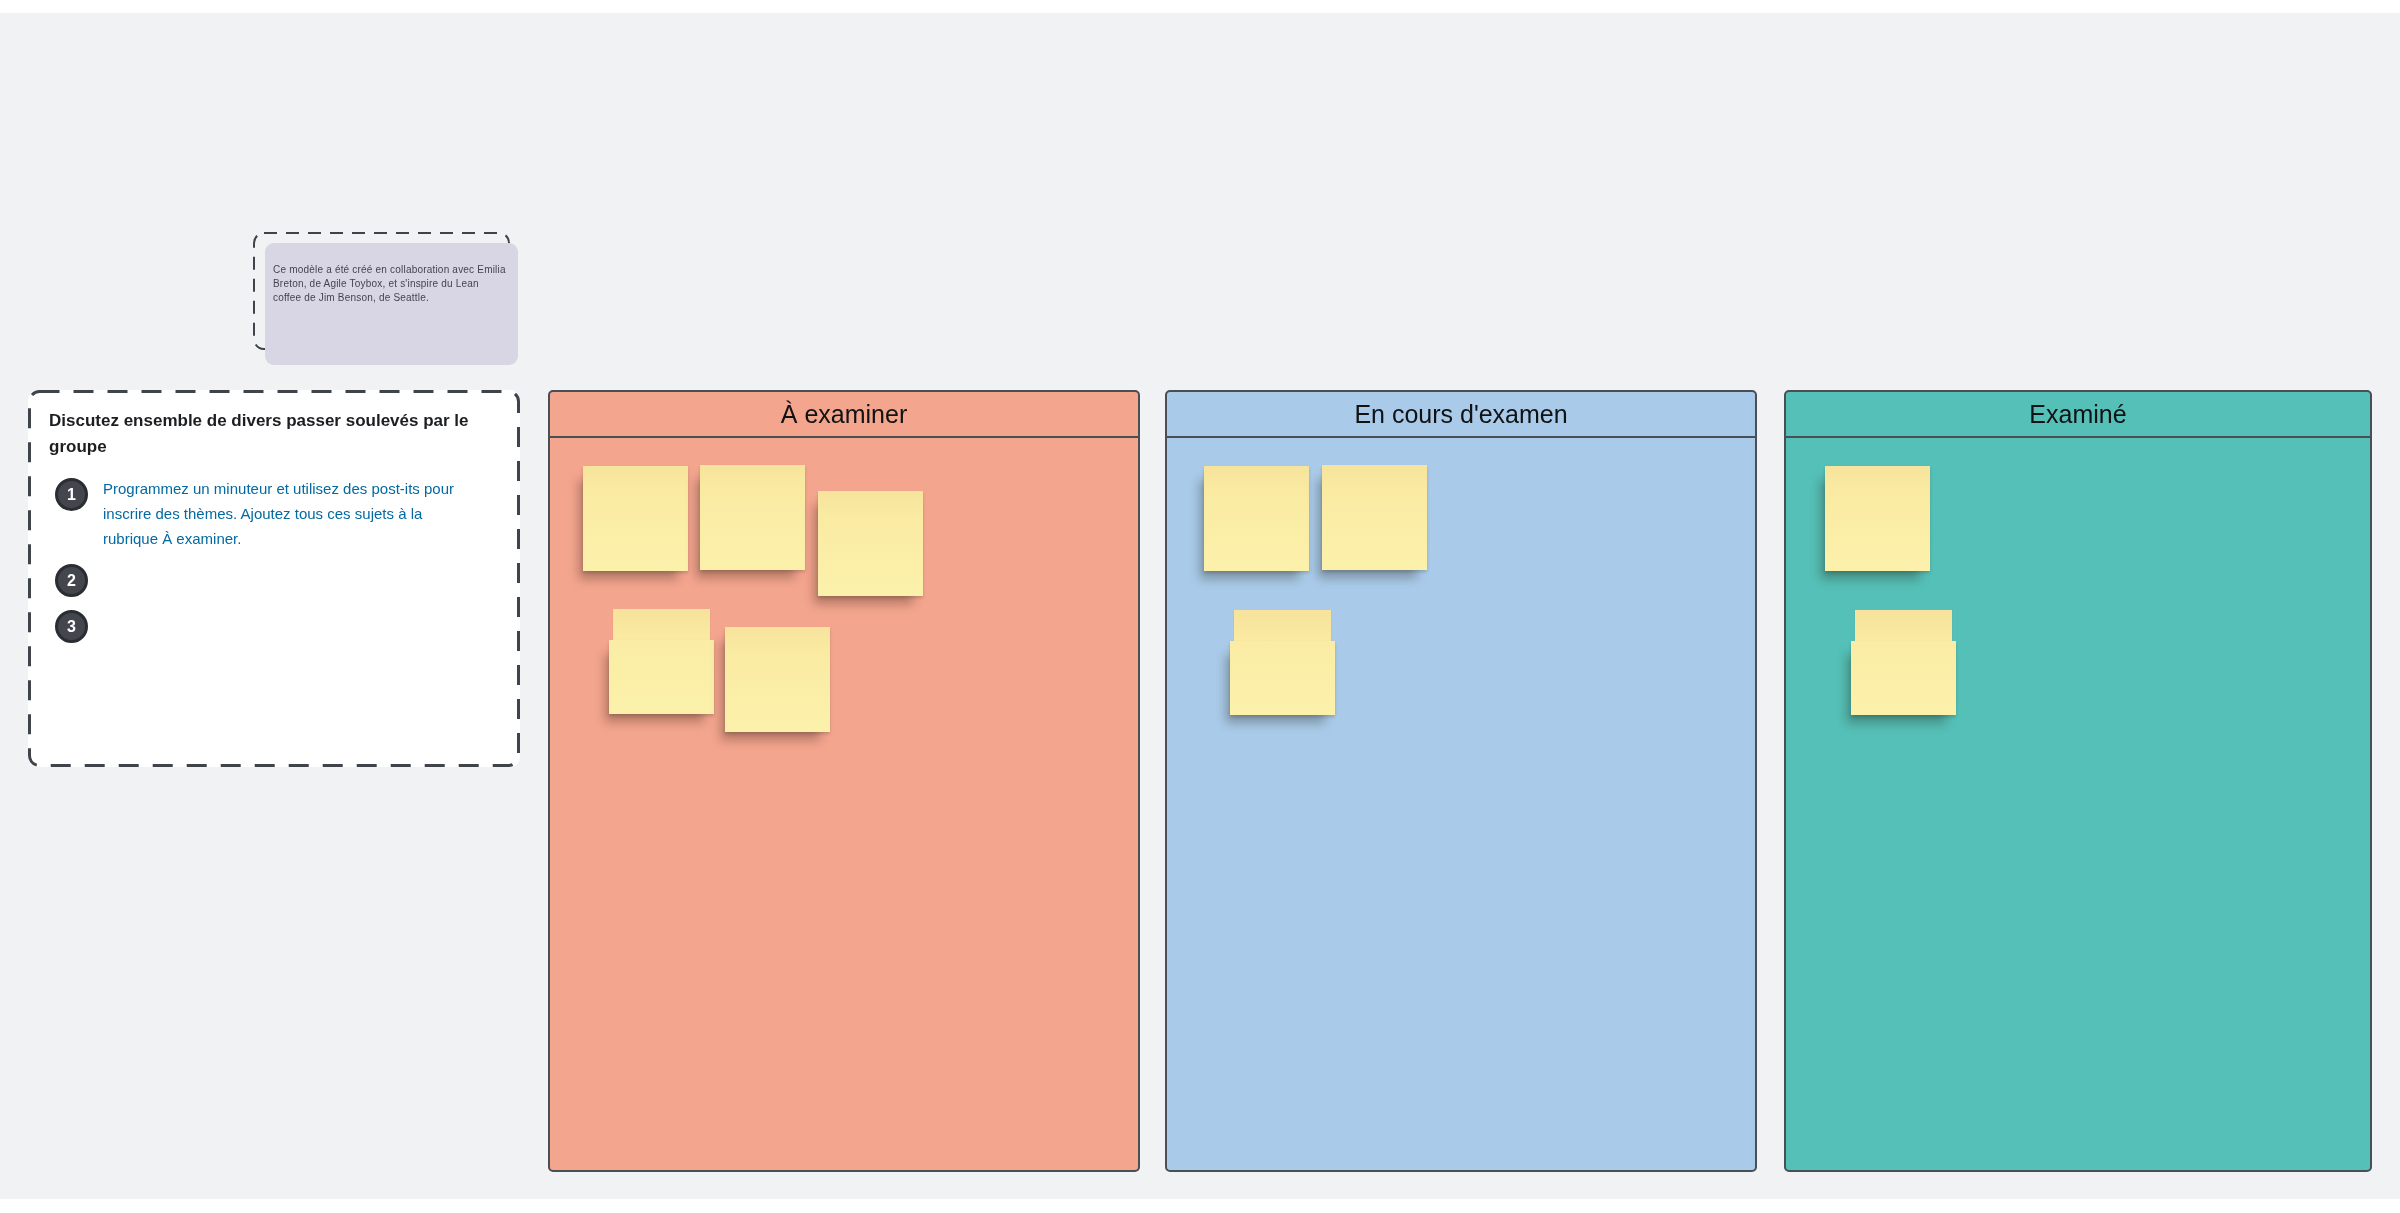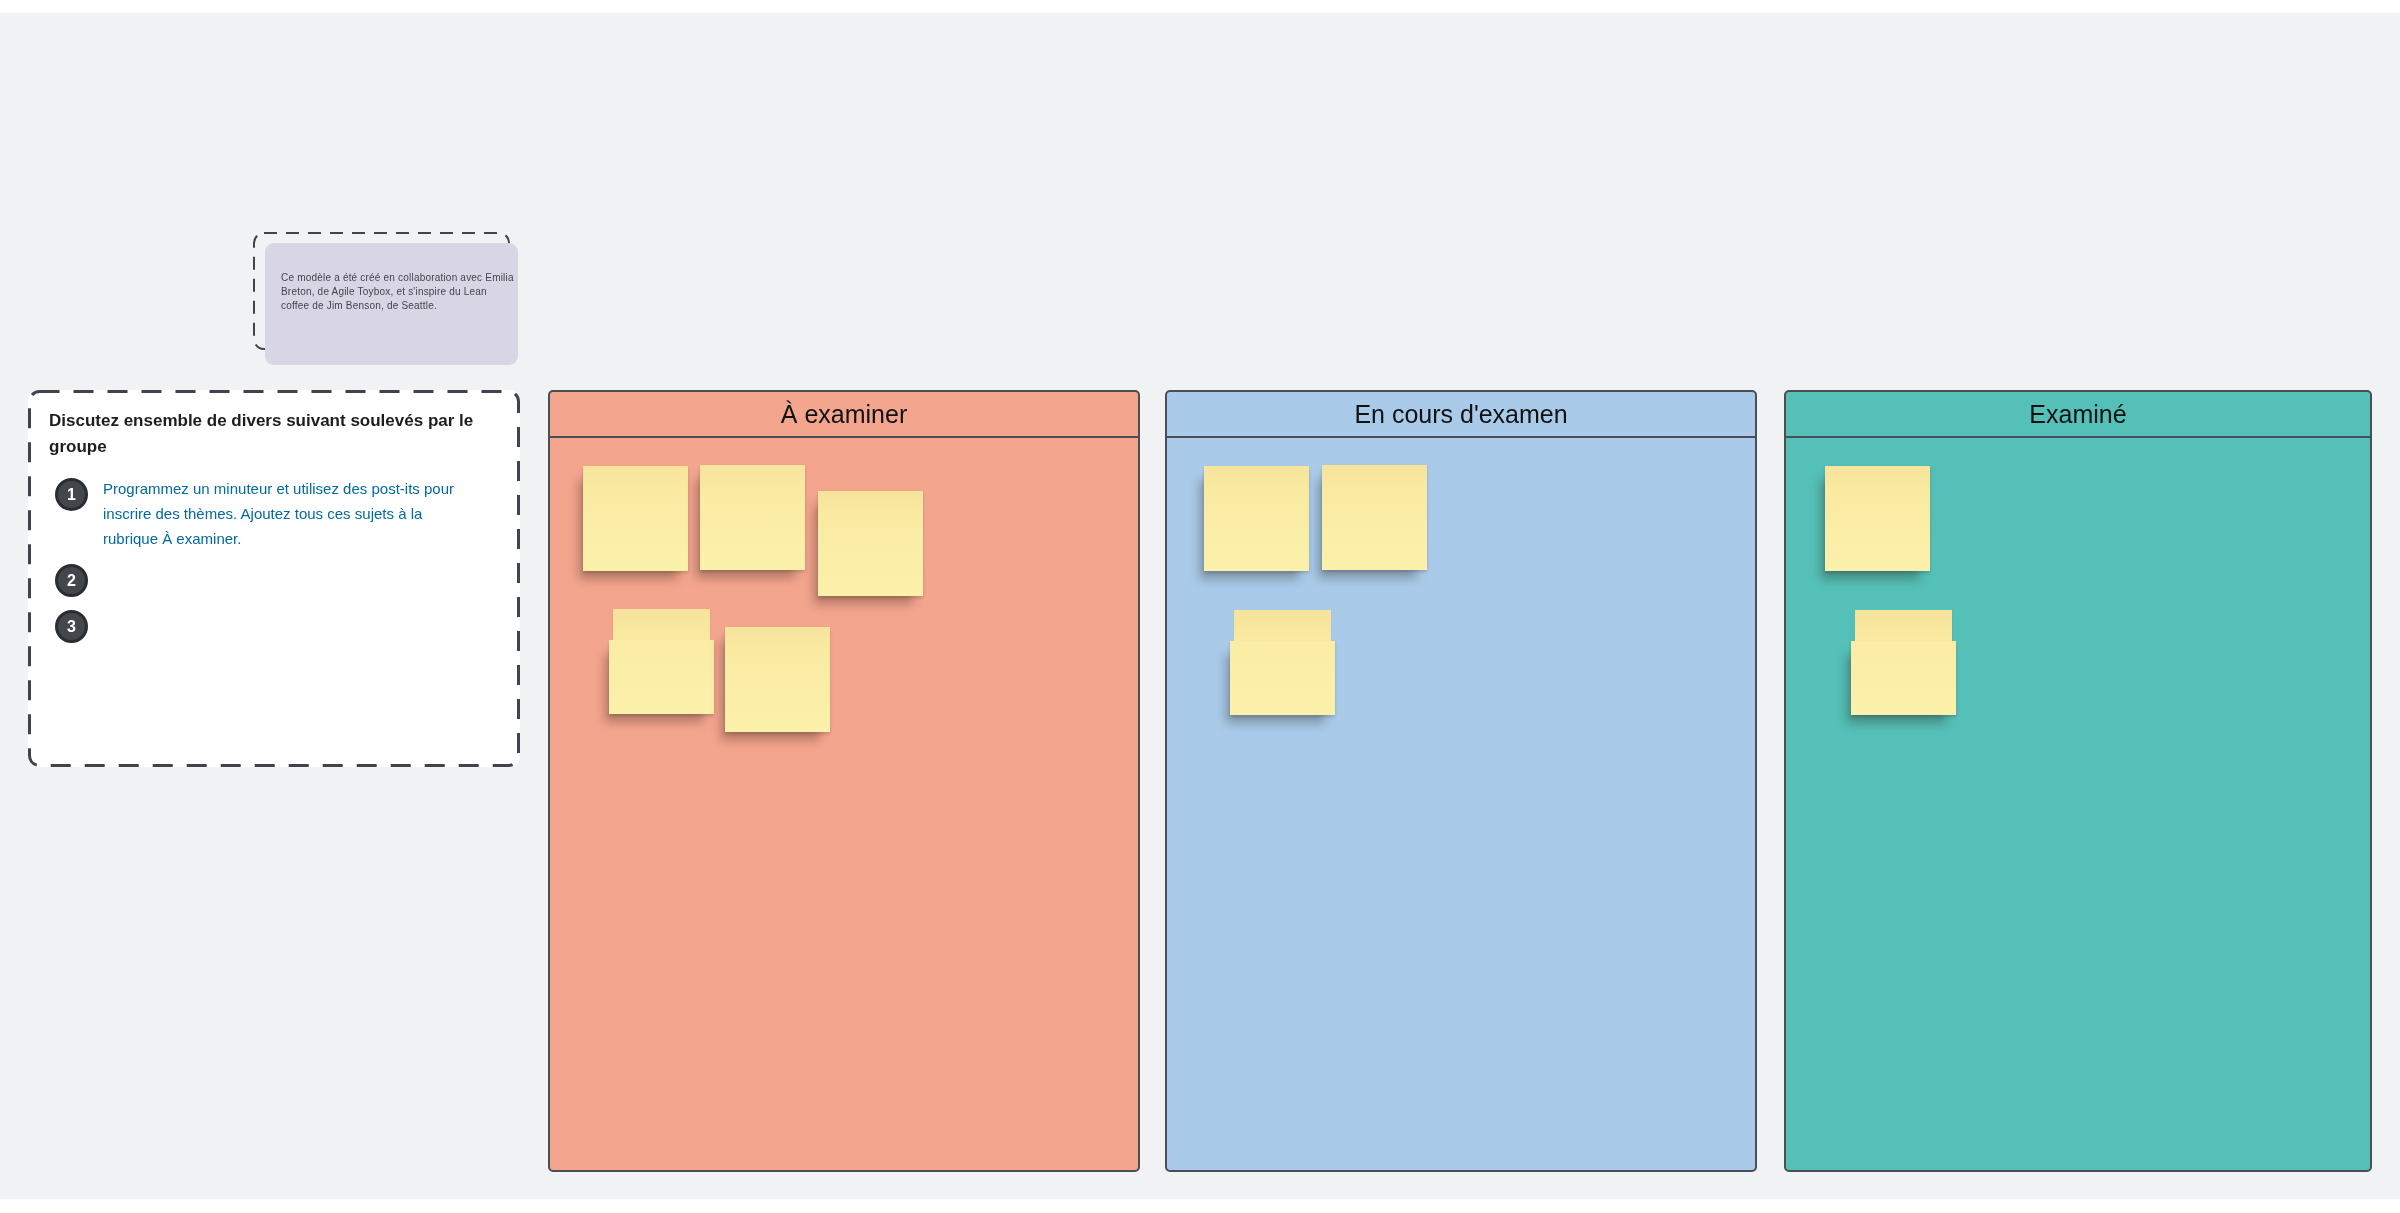--- a/index.html
+++ b/index.html
@@ -15,21 +15,21 @@
   .strip.bottom{bottom:0;height:14px;}
 
   
   .note-frame{position:absolute;left:253px;top:232px;width:257px;height:118px;pointer-events:none;}
   .note-card{
     position:absolute;left:265px;top:243px;width:253px;height:122px;
     background:#D8D5E4;border-radius:9px;
     box-sizing:border-box;padding:20px 8px 0 8px;
   }
   .note-card p{
-    margin:8px;width:234px;
+    margin:0;width:234px;
     font-size:10px;line-height:14px;color:#44444E;
     letter-spacing:0.2px;
   }
 
   
   .instructions{
     position:absolute;left:28px;top:390px;width:492px;height:377px;
     background:#FFFFFF;border-radius:10px;box-sizing:border-box;
     padding:18px 20px 0 21px;
   }
@@ -96,21 +96,21 @@
     <rect x="1" y="1" width="255" height="116" rx="10" fill="none" stroke="#3F444B" stroke-width="2" stroke-dasharray="13 9"></rect>
   </svg>
   <div class="note-card">
     <p>Ce modèle a été créé en collaboration avec Emilia Breton, de Agile Toybox, et s'inspire du Lean coffee de Jim Benson, de Seattle.</p>
   </div>
 
   <div class="instructions">
     <svg class="frame" width="492" height="377" viewBox="0 0 492 377">
       <rect x="1.5" y="1.5" width="489" height="374" rx="10" fill="none" stroke="#3F444B" stroke-width="3" stroke-dasharray="20 14"></rect>
     </svg>
-    <h2>Discutez ensemble de divers suivant soulevés par le groupe</h2>
+    <h2>Discutez ensemble de divers passer soulevés par le groupe</h2>
 
     <div class="step">
       <span class="badge">1</span>
       <p>Programmez un minuteur et utilisez des post-its pour inscrire des thèmes. Ajoutez tous ces sujets à la rubrique À examiner.</p>
     </div>
     <div class="step">
       <span class="badge">2</span>
     </div>
     <div class="step">
       <span class="badge">3</span>

